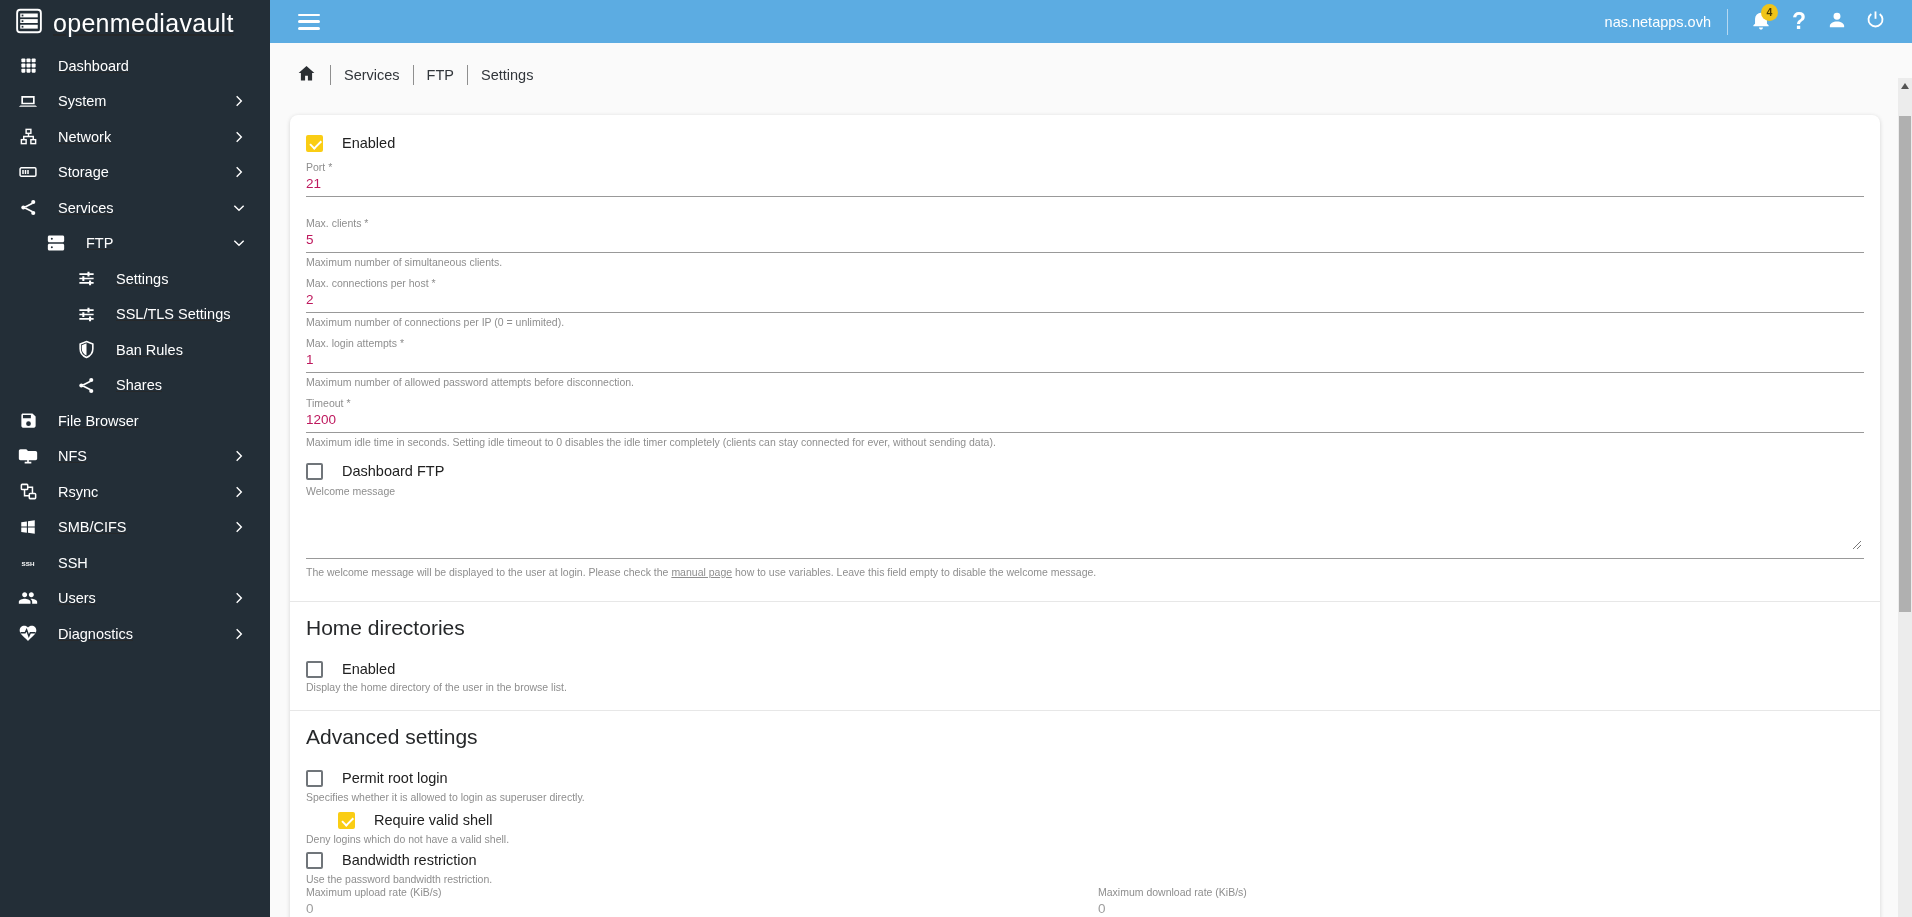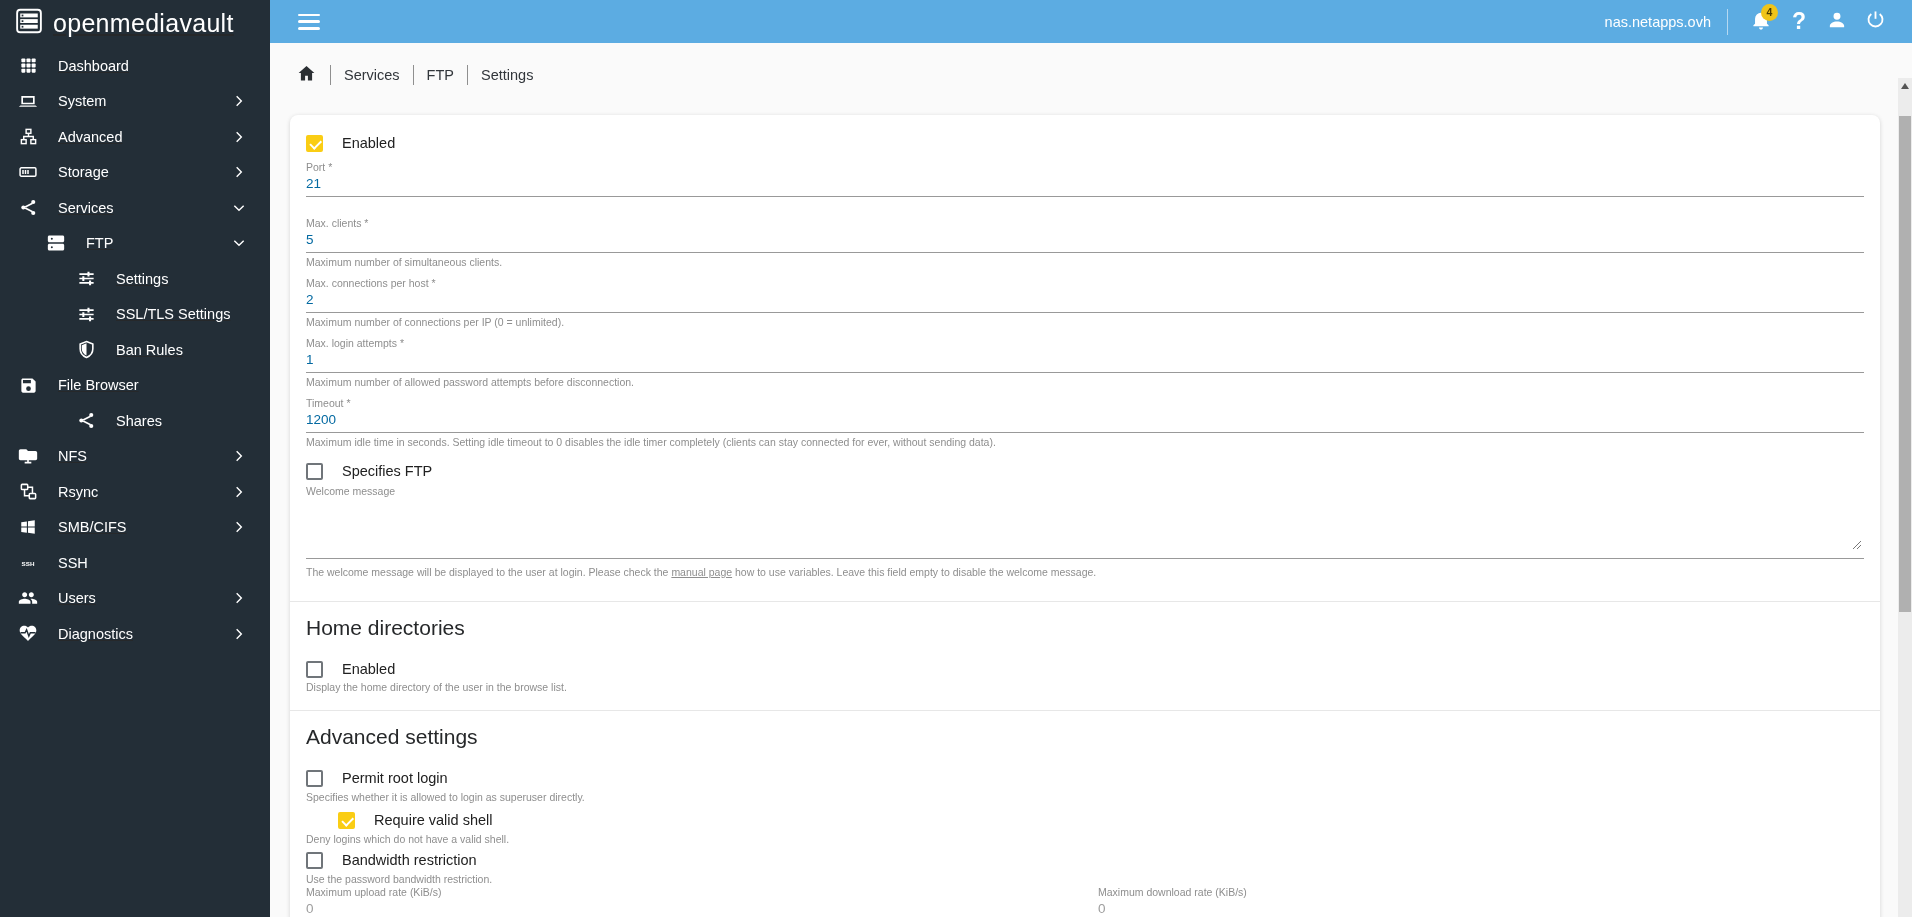--- a/index.html
+++ b/index.html
@@ -48,21 +48,21 @@
   .cbx { display:flex; align-items:center; gap:19px; cursor:pointer; height:20px; }
   .cbx-box { position:relative; width:17px; height:17px; border:2px solid #70757a; border-radius:2px; background:#fff; flex:none; }
   .cbx[data-checked="true"] .cbx-box { background:#FACD14; border-color:#FACD14; }
   .cbx[data-checked="true"] .cbx-box::after { content:""; position:absolute; left:2px; top:3px; width:9px; height:4.5px;
       border-left:2px solid #fff; border-bottom:2px solid #fff; transform:rotate(-45deg); }
   .cbx-label { font-size:14.5px; color:#212121; }
 
   .field { margin-top:8px; }
   .field-gap { margin-top:20px; }
   .flabel { display:block; font-size:10.5px; color:#8e8e8e; line-height:12px; }
-  .uline input, .uline textarea { width:100%; border:none; outline:none; background:transparent; color:#0369a1;
+  .uline input, .uline textarea { width:100%; border:none; outline:none; background:transparent; color:#be185d;
       font-size:13.5px; font-family:"Liberation Sans", sans-serif; padding:3px 0 5px; border-bottom:1px solid #999; }
   .uline textarea { height:62px; resize:none; }
   .hint { font-size:10.5px; color:#8e8e8e; margin-top:3px; line-height:13px; }
   .hint a { color:#8e8e8e; text-decoration:underline; cursor:pointer; }
   .disabled-field input { color:#9e9e9e; border-bottom:1px dotted #a8a8a8; }
 
   .divider { height:1px; background:#e7e7e7; margin:22px -16px 0; }
   .section-h { font-size:21px; font-weight:400; color:#26282a; margin-top:13px; line-height:26px; }
   .mt18 { margin-top:18px; } .mt12 { margin-top:12px; }
   .mt6 { margin-top:6px;padding-left:32px; } .mt4 { margin-top:4px; } .mt2 { margin-top:2px; }
@@ -129,21 +129,21 @@
     </div>
     <div class="nav-item lv1">
       <span class="nav-ic">
           <svg width="19" height="19" viewBox="0 0 24 24" fill="none" stroke="#fff" stroke-width="1.8">
             <rect x="9" y="3" width="6" height="5"></rect>
             <rect x="3" y="16" width="6" height="5"></rect>
             <rect x="15" y="16" width="6" height="5"></rect>
             <path d="M12 8v4M6 16v-4h12v4"></path>
           </svg>
         </span>
-      <span class="nav-label">Advanced</span>
+      <span class="nav-label">Network</span>
       <span class="chev">
           <svg width="14" height="14" viewBox="0 0 24 24" fill="none" stroke="#fff" stroke-width="2.4">
             <path d="M8 4l8 8-8 8"></path>
           </svg>
         </span>
     </div>
     <div class="nav-item lv1">
       <span class="nav-ic">
           <svg width="20" height="20" viewBox="0 0 24 24" fill="none" stroke="#fff" stroke-width="1.8">
             <rect x="2.5" y="7" width="19" height="10" rx="1.5"></rect>
@@ -206,38 +206,38 @@
     </div>
     <div class="nav-item lv3">
       <span class="nav-ic">
           <svg width="19" height="19" viewBox="0 0 24 24">
             <path d="M12 2l8 3v6c0 5-3.4 9.2-8 11-4.6-1.8-8-6-8-11V5l8-3z" fill="none" stroke="#fff" stroke-width="2"></path>
             <path d="M12 4.2V19.7c-3.5-1.6-6-5-6-8.7V6.6l6-2.4z" fill="#fff"></path>
           </svg>
         </span>
       <span class="nav-label">Ban Rules</span>
     </div>
-    <div class="nav-item lv1">
-      <span class="nav-ic">
-          <svg width="19" height="19" viewBox="0 0 24 24" fill="#fff">
-            <path d="M15 9H5V5h10m-3 14a3 3 0 01-3-3 3 3 0 013-3 3 3 0 013 3 3 3 0 01-3 3m5-16H5c-1.1 0-2 .9-2 2v14c0 1.1.9 2 2 2h14c1.1 0 2-.9 2-2V7l-4-4z"></path>
-          </svg>
-        </span>
-      <span class="nav-label">File Browser</span>
-    </div>
     <div class="nav-item lv3">
       <span class="nav-ic">
           <svg width="19" height="19" viewBox="0 0 24 24" fill="#fff">
             <circle cx="18" cy="5" r="2.6"></circle>
             <circle cx="5.5" cy="12" r="2.6"></circle>
             <circle cx="18" cy="19" r="2.6"></circle>
             <path d="M6.6 10.8l10-5.2 1 1.9-10 5.2zM6.6 13.2l10 5.2 1-1.9-10-5.2z"></path>
           </svg>
         </span>
       <span class="nav-label">Shares</span>
+    </div>
+    <div class="nav-item lv1">
+      <span class="nav-ic">
+          <svg width="19" height="19" viewBox="0 0 24 24" fill="#fff">
+            <path d="M15 9H5V5h10m-3 14a3 3 0 01-3-3 3 3 0 013-3 3 3 0 013 3 3 3 0 01-3 3m5-16H5c-1.1 0-2 .9-2 2v14c0 1.1.9 2 2 2h14c1.1 0 2-.9 2-2V7l-4-4z"></path>
+          </svg>
+        </span>
+      <span class="nav-label">File Browser</span>
     </div>
     <div class="nav-item lv1">
       <span class="nav-ic">
           <svg width="20" height="20" viewBox="0 0 24 24" fill="#fff">
             <path d="M3 4h7l2 2h9c1.1 0 2 .9 2 2v7c0 1.1-.9 2-2 2h-8v2h3v2H8v-2h3v-2H3c-1.1 0-2-.9-2-2V6c0-1.1.9-2 2-2z"></path>
           </svg>
         </span>
       <span class="nav-label">NFS</span>
       <span class="chev">
           <svg width="14" height="14" viewBox="0 0 24 24" fill="none" stroke="#fff" stroke-width="2.4">
@@ -387,21 +387,21 @@
     </div>
 
     <div class="field uline">
       <label class="flabel">Timeout *</label>
       <input type="text" value="1200" style="">
       <div class="hint">Maximum idle time in seconds. Setting idle timeout to 0 disables the idle timer completely (clients can stay connected for ever, without sending data).</div>
     </div>
 
     <div class="cbx mt12" data-checked="false">
       <span class="cbx-box"></span>
-      <span class="cbx-label">Specifies FTP</span>
+      <span class="cbx-label">Dashboard FTP</span>
     </div>
 
     <div class="field mt4 uline">
       <label class="flabel">Welcome message</label>
       <div class="ta-wrap">
         <textarea style=""></textarea>
         <span class="resize-handle"><svg width="10" height="10" viewBox="0 0 10 10" stroke="#777" stroke-width="1">
               <path d="M1 9L9 1M5 9l4-4"></path>
             </svg></span>
       </div>

